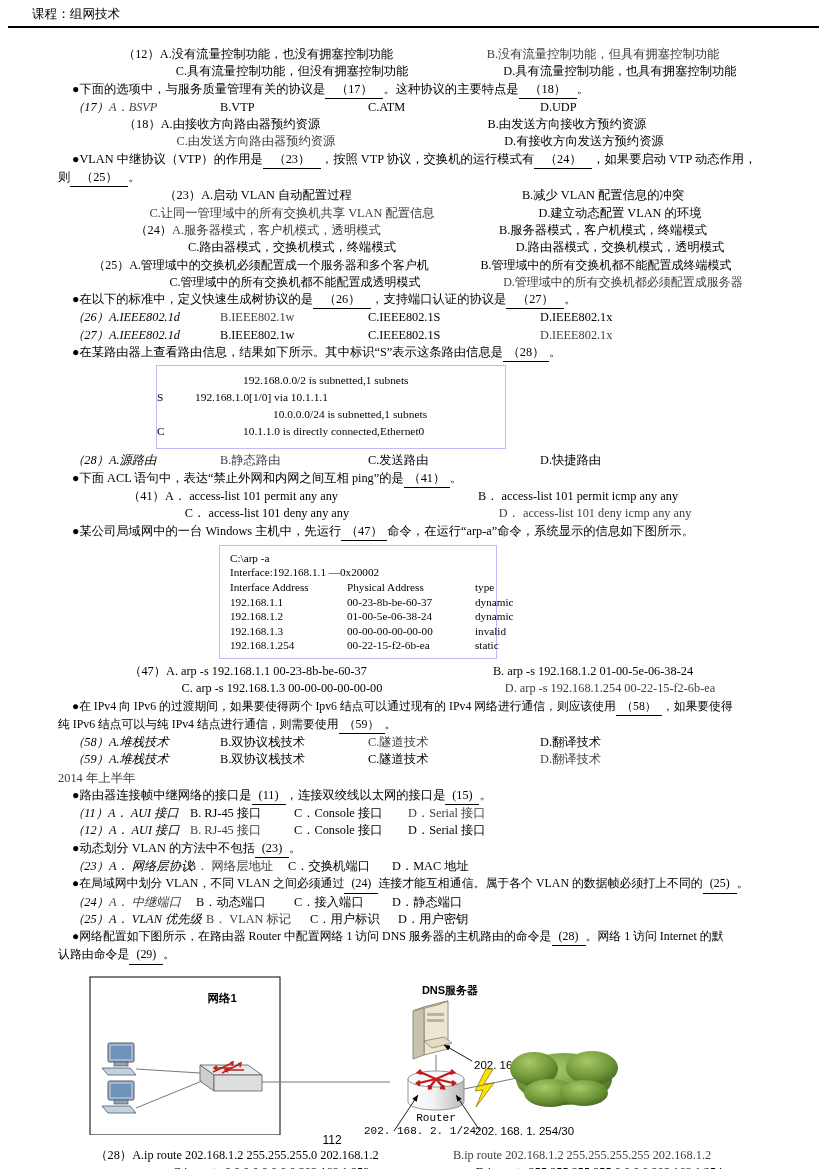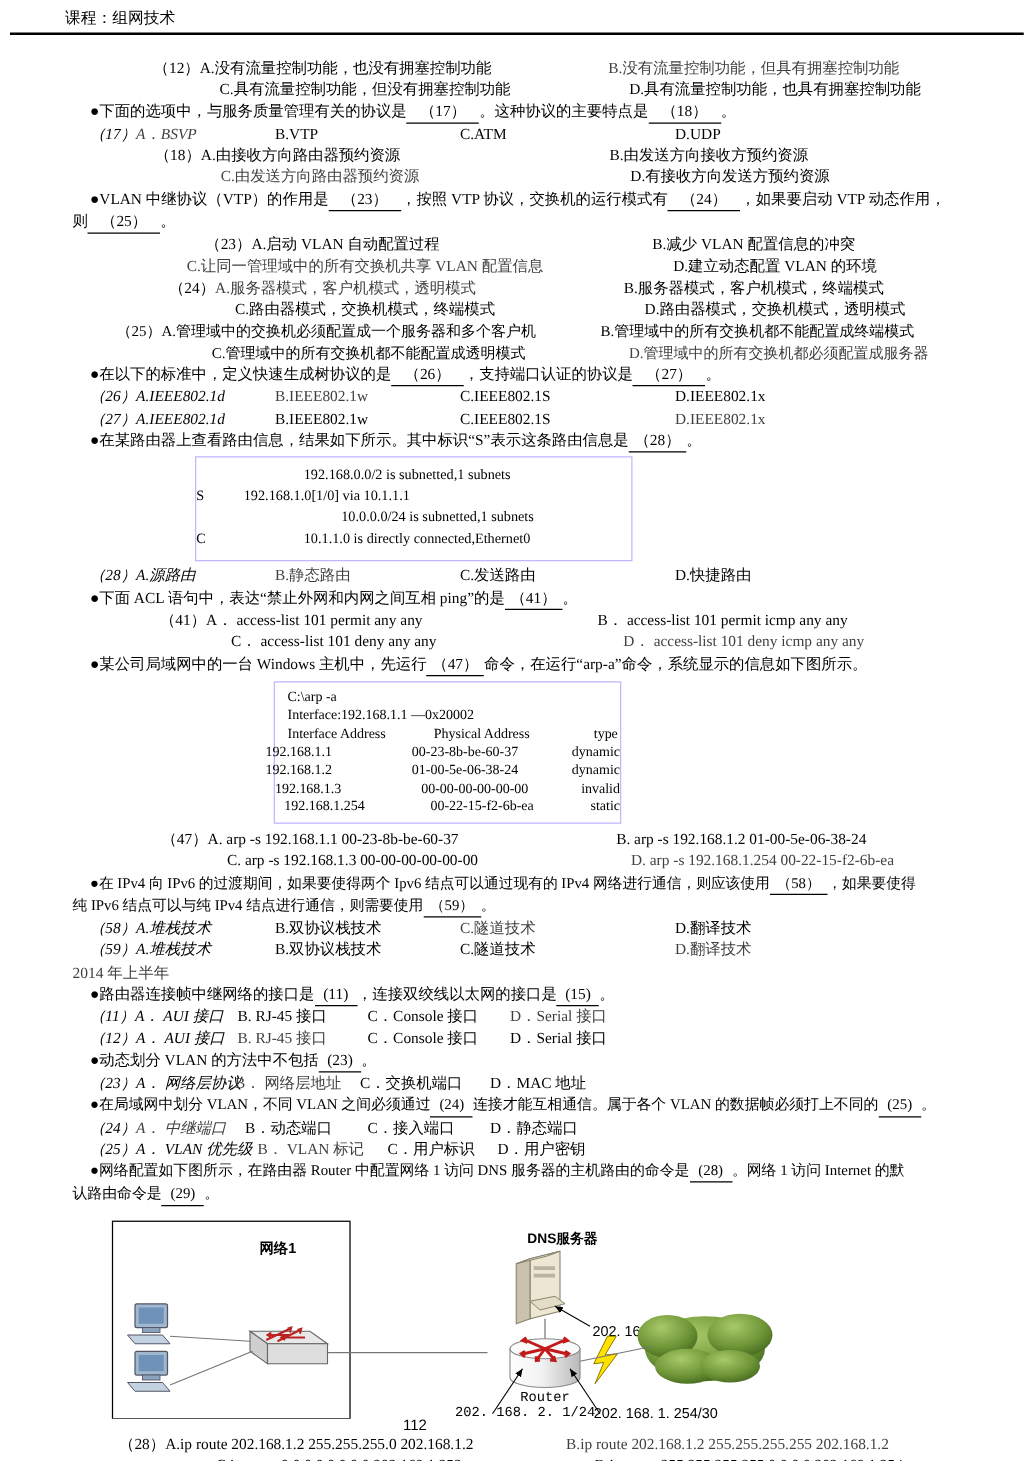--- a/index.html
+++ b/index.html
@@ -14,21 +14,21 @@
     position: relative;
     overflow: hidden;
   }
   .page { position: relative; width: 827px; height: 1169px; }
 
   
   .hdr {
     position: absolute; left: 0; top: 0; width: 827px;
   }
   .hdr-inner {
-    padding: 6px 0 3px 52px;
+    padding: 6px 0 3px 32px;
     font-size: 12.6px;
     font-family: Liberation Sans, sans-serif;
   }
   .hdr-rule {
     border-bottom: 2.6px solid #000;
     margin: 0 8px 0 8px;
   }
 
   
   .content {
@@ -81,21 +81,21 @@
     line-height: 17px;
   }
   .route-box .rl { white-space: pre; }
   .arp-box {
     margin: 4px 0 4px 147px;
     width: 278px;
     padding: 5px 0 5px 10px;
     font-size: 11.2px;
     line-height: 14.6px;
   }
-  .arp-row { display: flex; white-space: pre; justify-content: flex-end; }
+  .arp-row { display: flex; white-space: pre; }
   .arp-row > .a1 { width: 117px; flex: 0 0 117px; }
   .arp-row > .a2 { width: 128px; flex: 0 0 128px; }
   .arp-row > .a3 { flex: 1; }
 
   
   .diagram { margin: 4px 0 2px 0; position: relative; height: 166px; }
   .diagram svg { display: block; }
 
   
   .footer {

